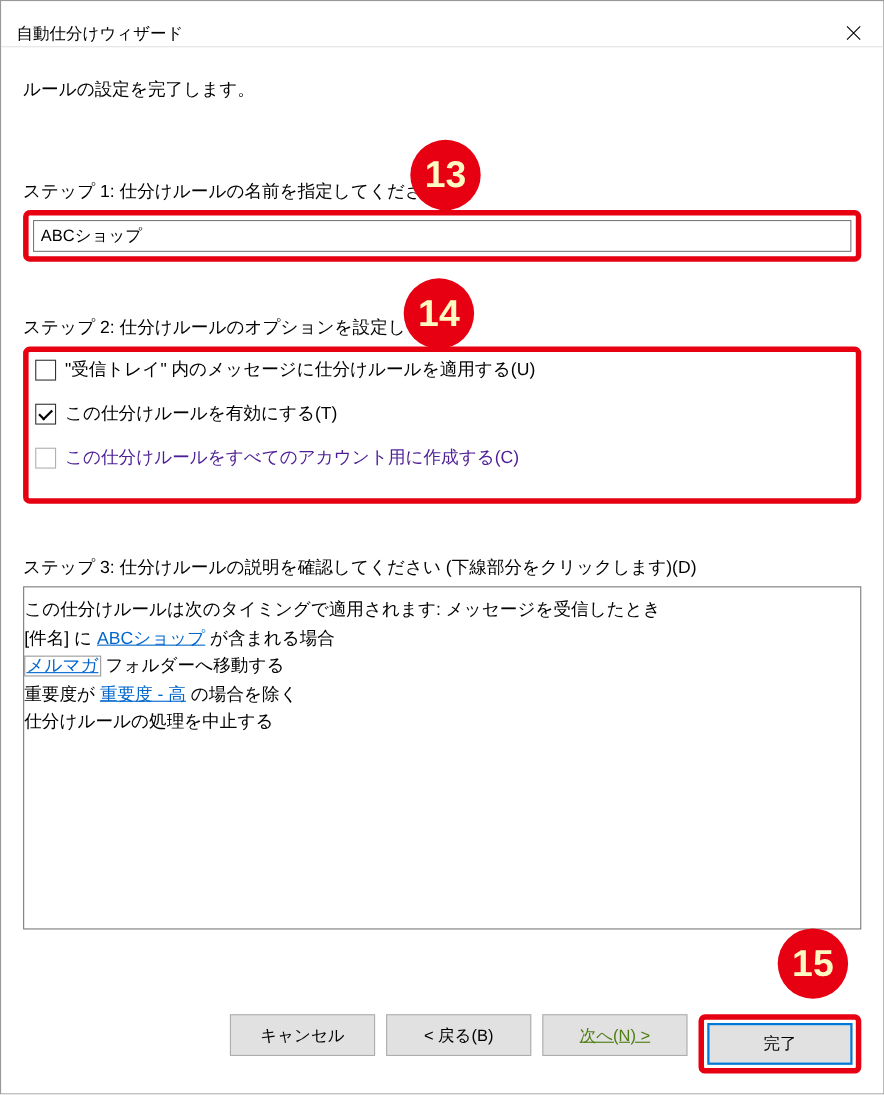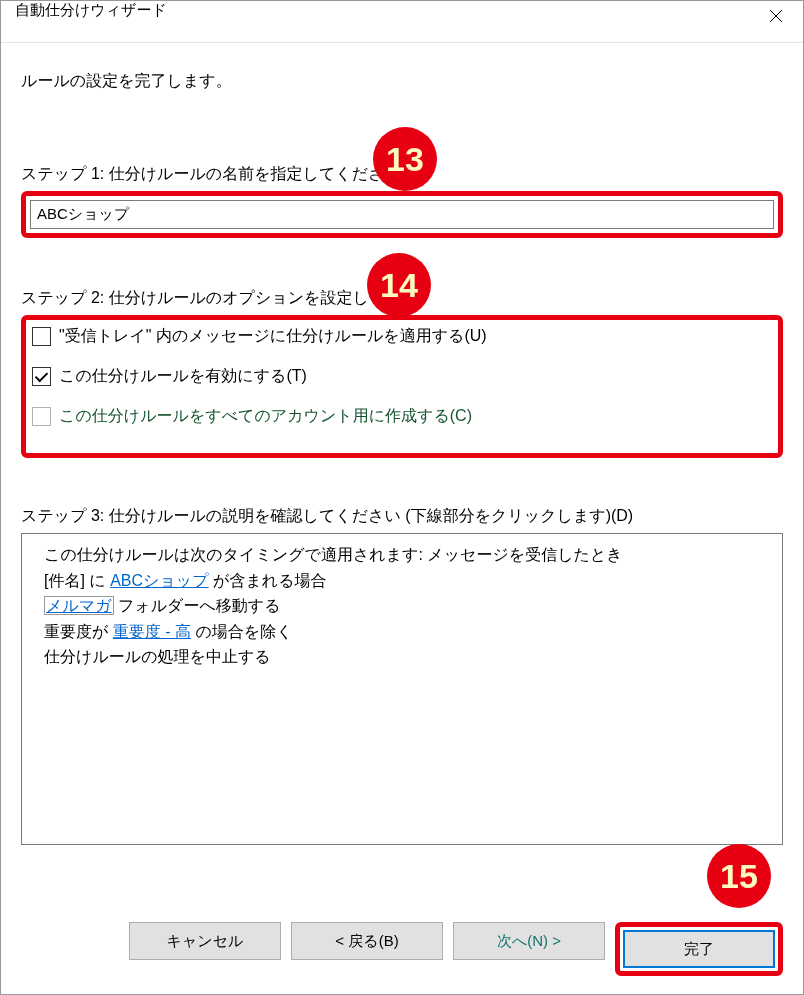--- a/index.html
+++ b/index.html
@@ -1,44 +1,44 @@
 <!DOCTYPE html>
 <html><head>
   <meta charset="utf-8">
   <style>
     * { margin: 0; padding: 0; box-sizing: border-box; }
     body { width: 804px; height: 995px; background: #fff; font-family: 'Yu Gothic UI', 'Meiryo', sans-serif; font-size: 14px; color: #000; overflow: hidden; position: relative; }
     .dialog { width: 100%; height: 100%; border: 1px solid #999; display: flex; flex-direction: column; }
-    .titlebar { height: 42px; display: flex; align-items: flex-start; justify-content: space-between; padding: 0 4px 0 14px; border-bottom: 1px solid #e3e3e3; }
+    .titlebar { height: 42px; display: flex; align-items: center; justify-content: space-between; padding: 17px 4px 0 14px; border-bottom: 1px solid #e3e3e3; }
     .titlebar-title { font-size: 15px; }
     .close-btn { width: 46px; height: 30px; display: flex; align-items: center; justify-content: center; cursor: pointer; }
     .close-btn svg { width: 14px; height: 14px; }
     .content { flex: 1; padding: 14px 20px 18px 20px; display: flex; flex-direction: column; position: relative; }
     .intro { font-size: 16px; margin-top: 14px; margin-bottom: 72px; }
     .step-label { font-size: 16px; margin-bottom: 6px; }
     .step1-row { position: relative; margin-bottom: 50px; }
     .red-box-1 { border: 5px solid #e60012; border-radius: 6px; padding: 4px; }
     .text-input { width: 100%; height: 29px; border: 1px solid #7a7a7a; font-size: 15px; padding: 2px 6px; font-family: inherit; }
     .step2-row { position: relative; margin-bottom: 48px; }
     .red-box-2 { border: 5px solid #e60012; border-radius: 6px; padding: 6px 6px 26px 6px; }
     .cb-row { display: flex; align-items: center; gap: 8px; margin-bottom: 19px; font-size: 16px; }
     .cb-row:last-child { margin-bottom: 0; }
     .checkbox { width: 19px; height: 19px; border: 1px solid #333; display: flex; align-items: center; justify-content: center; flex-shrink: 0; background: #fff; }
     .checkbox.checked::after { content: ''; display: block; width: 5px; height: 10px; border: solid #000; border-width: 0 2px 2px 0; transform: rotate(45deg) translate(-1px, -1px); }
     .checkbox.disabled { border-color: #b0b0b0; }
-    .cb-row.disabled { color: #14532d; }
+    .cb-row.disabled { color: #4c1d95; }
     .step3-label { font-size: 16px; margin-bottom: 6px; }
-    .desc-box { border: 1px solid #7a7a7a; height: 312px; padding: 8px 22px; font-size: 16px; line-height: 1.6; }
+    .desc-box { border: 1px solid #7a7a7a; height: 312px; padding: 8px 0; font-size: 16px; line-height: 1.6; }
     .desc-line { display: block; }
     .link { color: #0066cc; text-decoration: underline; cursor: pointer; }
     .link.boxed { border: 1px solid #999; padding: 0 1px; }
     .indent1 { margin-left: 12px; }
     .button-row { display: flex; justify-content: flex-end; gap: 10px; margin-top: auto; padding-top: 12px; position: relative; }
-    .btn { width: 152px; height: 38px; border: 1px solid #adadad; background: #e1e1e1; font-size: 15px; font-family: inherit; cursor: pointer; display: flex; align-items: center; justify-content: center; }
-    .btn.disabled { color: #0f766e; cursor: default; }
+    .btn { width: 132px; height: 38px; border: 1px solid #adadad; background: #e1e1e1; font-size: 15px; font-family: inherit; cursor: pointer; display: flex; align-items: center; justify-content: center; }
+    .btn.disabled { color: #4d7c0f; cursor: default; text-decoration: underline; }
     .btn.primary { border: 2px solid #0078d7; }
     .red-box-3 { border: 5px solid #e60012; border-radius: 6px; padding: 3px; }
     .annotation { position: absolute; width: 64px; height: 64px; border-radius: 50%; background: #e60012; color: #fef9c3; display: flex; align-items: center; justify-content: center; font-size: 34px; font-weight: bold; font-family: Arial, sans-serif; z-index: 100; }
     .anno13 { top: -64px; left: 352px; }
     .anno14 { top: -62px; left: 346px; }
     .anno15 { top: -66px; right: 12px; }
   </style>
 </head>
 <body>
 

